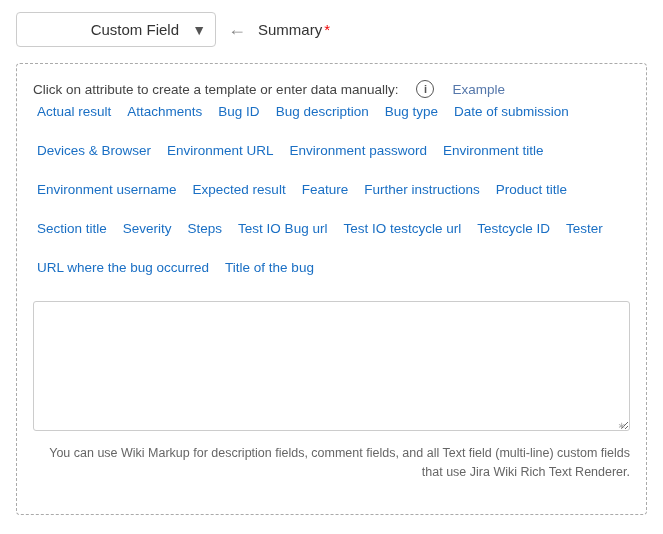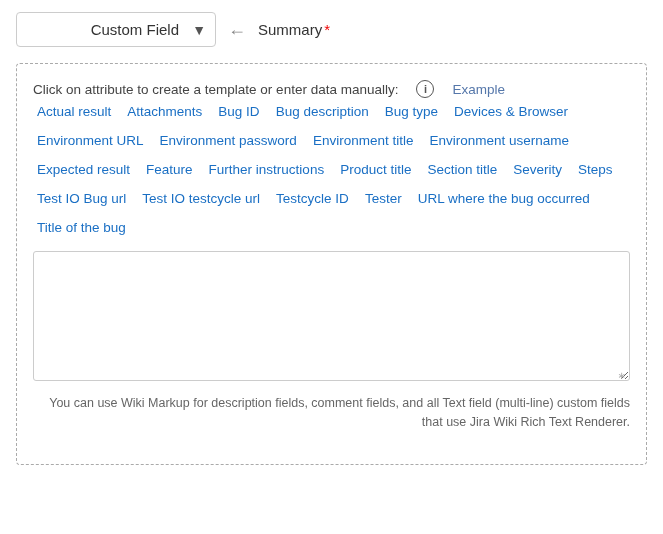--- a/index.html
+++ b/index.html
@@ -96,22 +96,22 @@
 
     .example-link {
       color: #5577aa;
       text-decoration: none;
       font-size: 13.5px;
     }
 
     .tags-area {
       display: flex;
       flex-wrap: wrap;
-      gap: 10px 8px;
-      margin-bottom: 14px;
+      gap: 20px 8px;
+      margin-bottom: 24px;
     }
 
     .tag {
       color: #1a6fc4;
       background: transparent;
       border: none;
       padding: 2px 4px;
       font-size: 13.5px;
       cursor: pointer;
       border-radius: 3px;
@@ -191,20 +191,21 @@
     <span class="info-icon">i</span>
     <a href="#" class="example-link">Example</a>
   </div>
 
   <div class="tags-area" id="tags-container">
   <a href="#" class="tag">Actual result</a>
       <a href="#" class="tag">Attachments</a>
       <a href="#" class="tag">Bug ID</a>
       <a href="#" class="tag">Bug description</a>
       <a href="#" class="tag">Bug type</a>
+      <a href="#" class="tag">Date of submission</a>
       <a href="#" class="tag">Devices &amp; Browser</a>
       <a href="#" class="tag">Environment URL</a>
       <a href="#" class="tag">Environment password</a>
       <a href="#" class="tag">Environment title</a>
       <a href="#" class="tag">Environment username</a>
       <a href="#" class="tag">Expected result</a>
       <a href="#" class="tag">Feature</a>
       <a href="#" class="tag">Further instructions</a>
       <a href="#" class="tag">Product title</a>
       <a href="#" class="tag">Section title</a>

